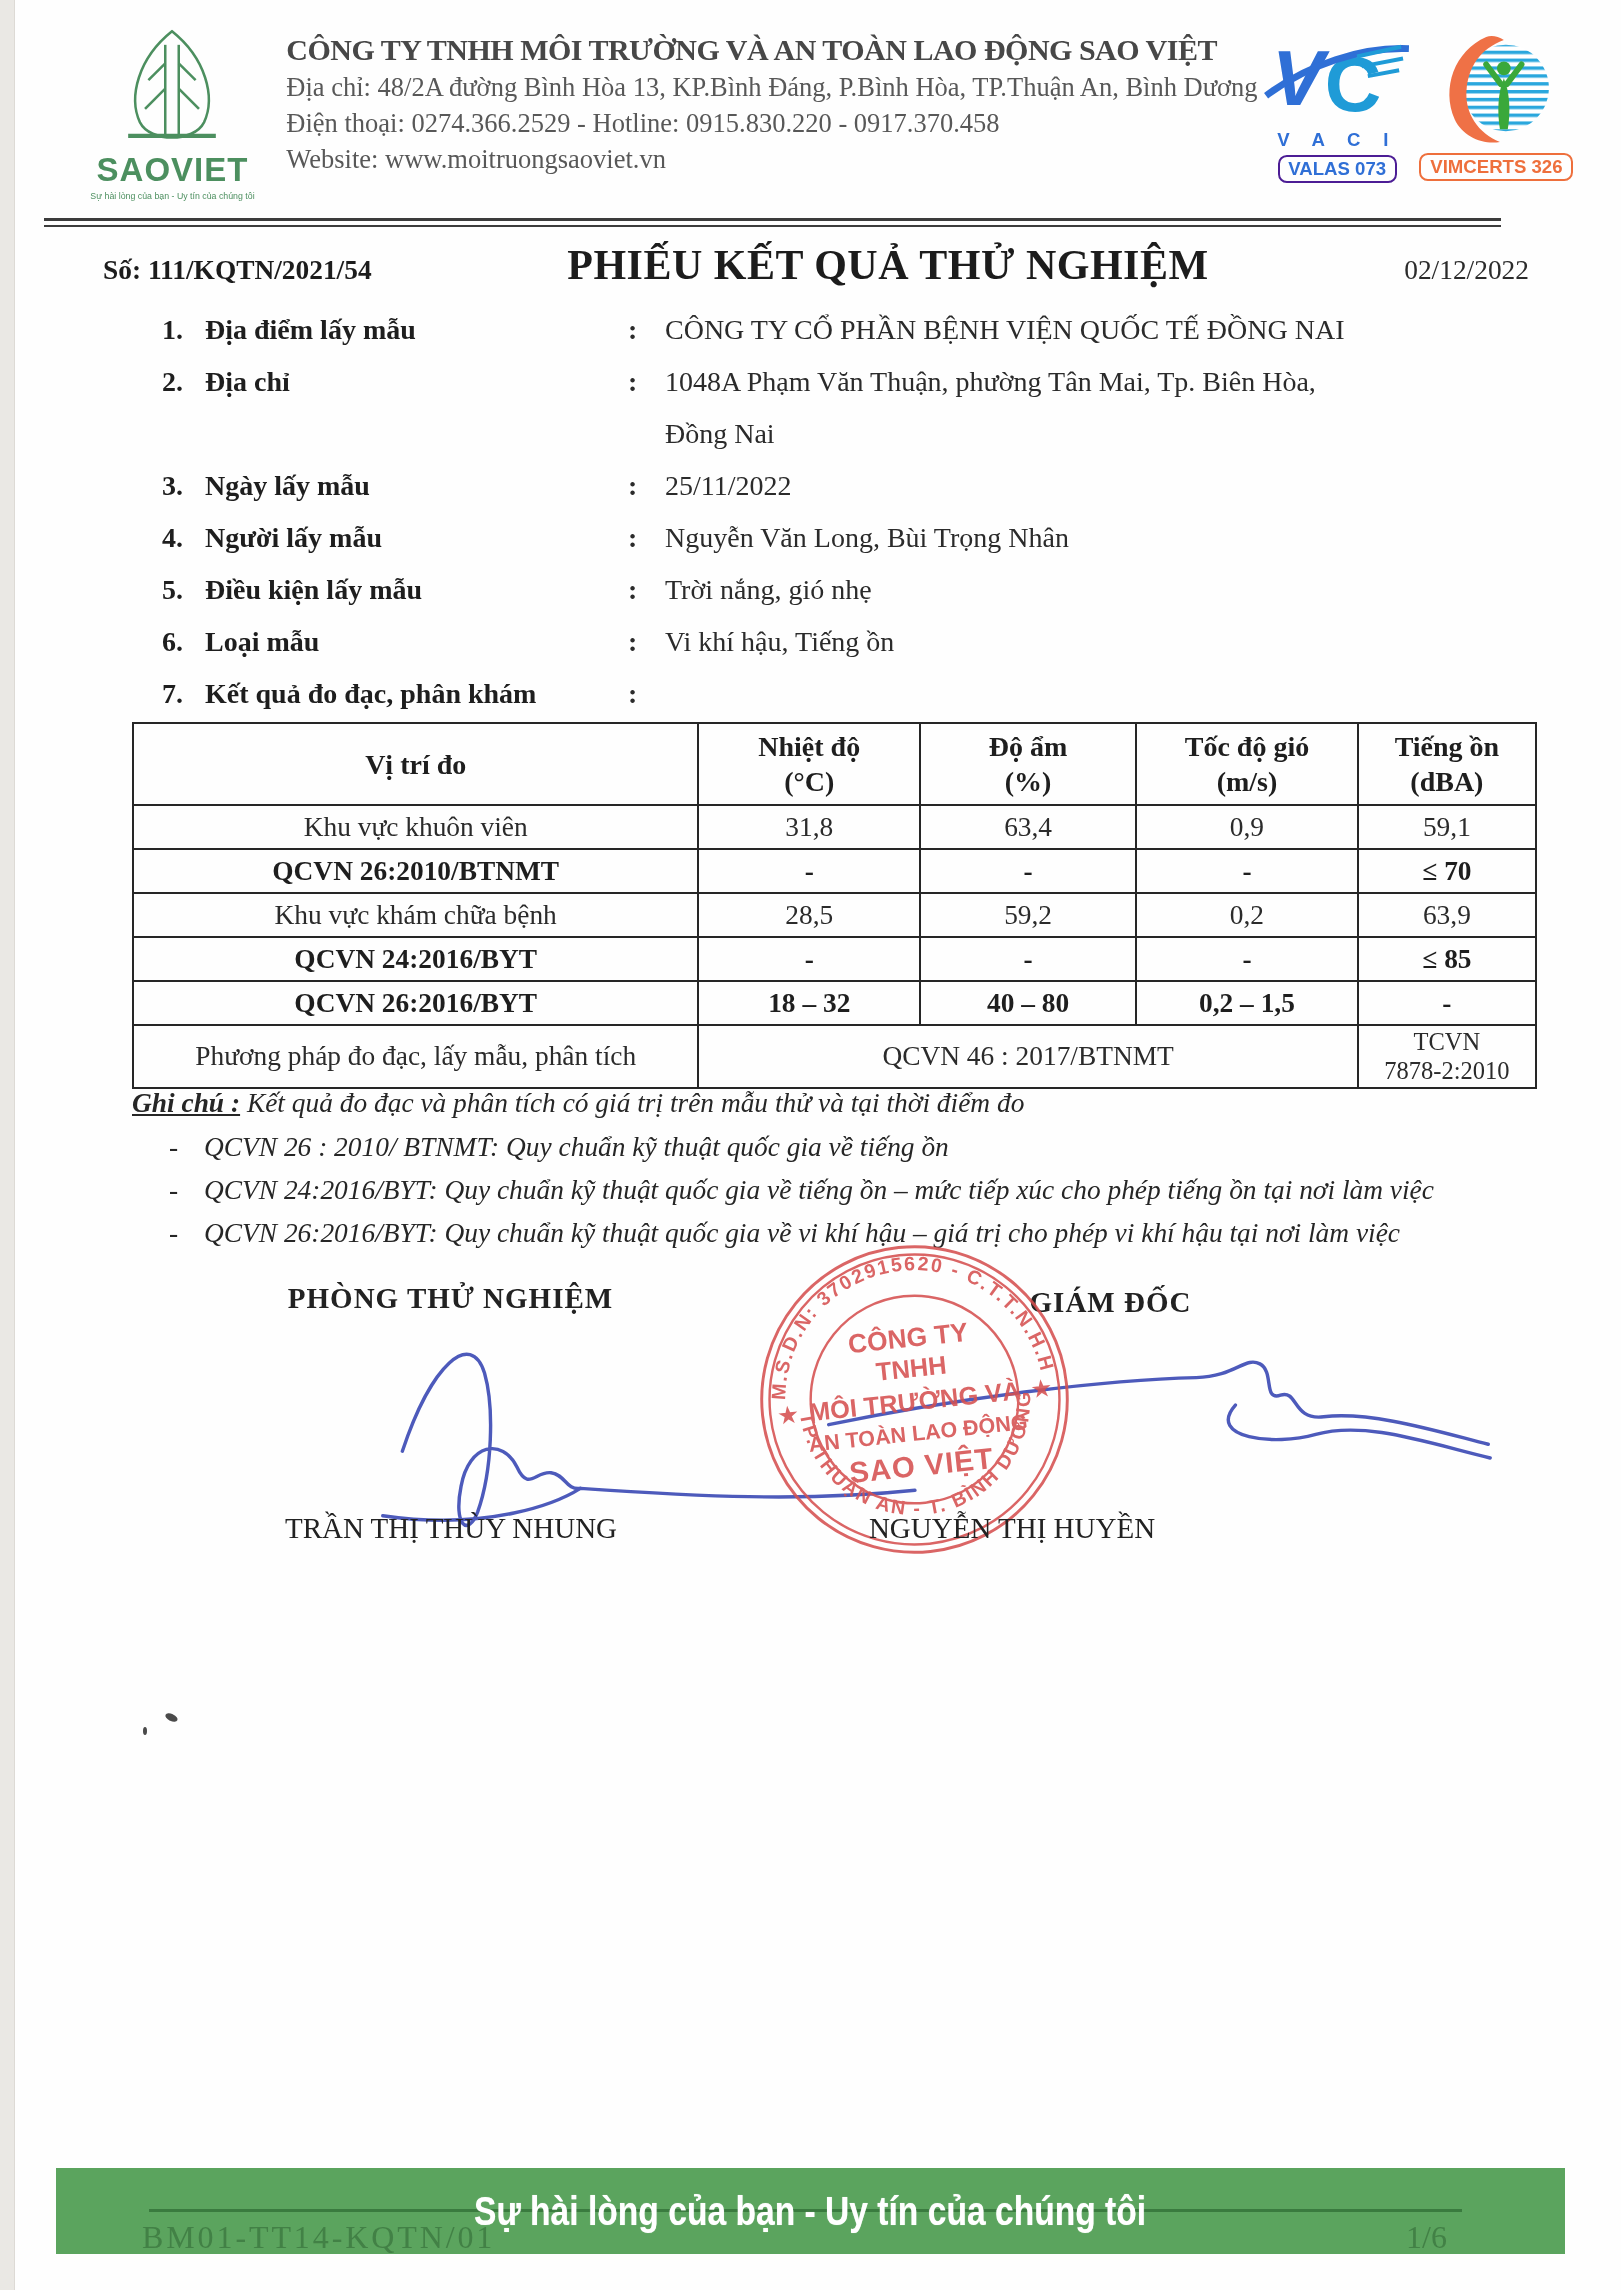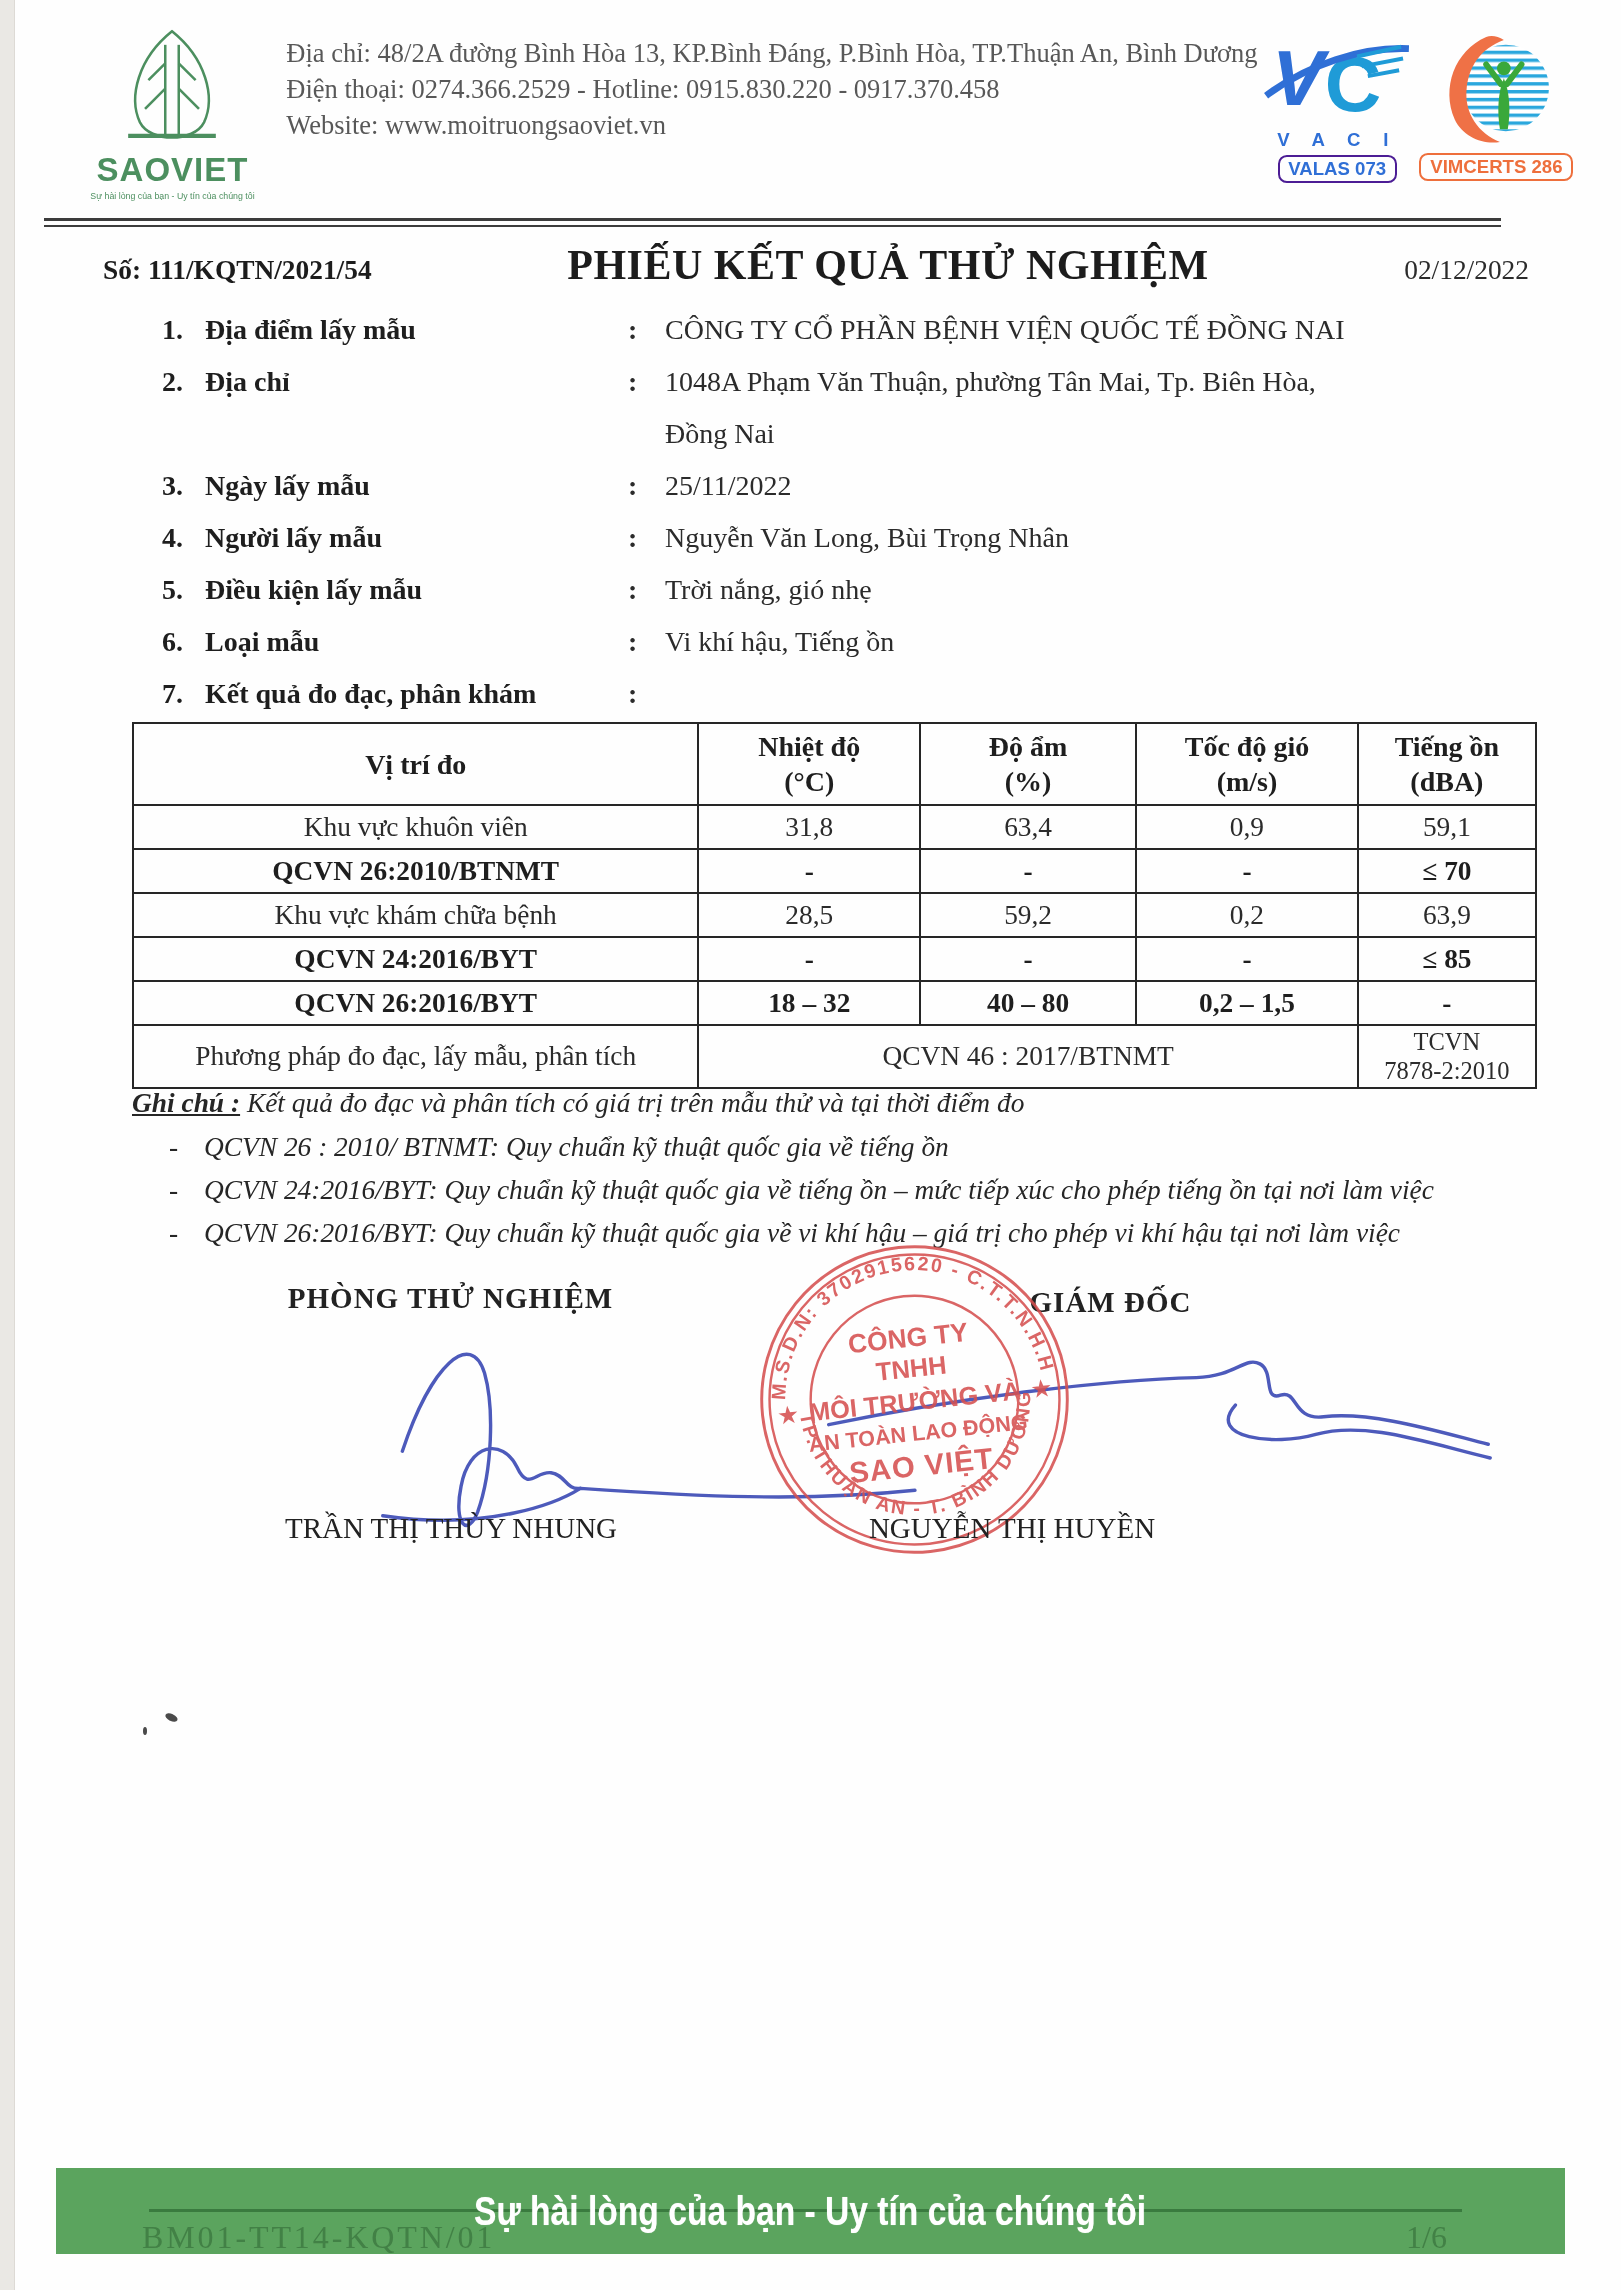--- a/index.html
+++ b/index.html
@@ -104,20 +104,21 @@
             <path d="M78,74 L102,98"></path>
             <path d="M18,130 L122,130" stroke-width="5"></path>
           </g>
         </svg>
       </span>
       <div class="logo-wordmark">SAOVIET</div>
       <div class="logo-tagline">Sự hài lòng của bạn - Uy tín của chúng tôi</div>
     </div>
 
     <div class="company-block">
+      <div class="company-name">CÔNG TY TNHH MÔI TRƯỜNG VÀ AN TOÀN LAO ĐỘNG SAO VIỆT</div>
       <div class="company-line">Địa chỉ: 48/2A đường Bình Hòa 13, KP.Bình Đáng, P.Bình Hòa, TP.Thuận An, Bình Dương</div>
       <div class="company-line">Điện thoại: 0274.366.2529 - Hotline: 0915.830.220 - 0917.370.458</div>
       <div class="company-line">Website: www.moitruongsaoviet.vn</div>
     </div>
 
     <div class="cert-block">
       <span>
         <svg width="147" height="90" viewBox="0 0 150 92">
           <g font-family="Liberation Sans, sans-serif" font-weight="bold">
             <text x="8" y="72" font-size="80" font-style="italic" fill="#2f6fd6">V</text>
@@ -142,21 +143,21 @@
           </defs>
           <circle cx="66" cy="54" r="44" fill="url(#bluestripes)"></circle>
           <path d="M46,2 C14,16 0,54 14,86 C22,103 42,112 60,109 C38,100 24,80 26,56 C28,32 40,14 64,5 C58,1 51,0 46,2 Z" fill="#ef7146"></path>
           <g fill="#3aa83a" stroke="#3aa83a">
             <circle cx="64" cy="34" r="7" stroke="none"></circle>
             <path d="M64,44 C58,58 57,78 60,96 L68,96 C71,78 70,58 64,44 Z" stroke="none"></path>
             <path d="M61,50 L46,30 M67,50 L82,30" stroke-width="6" stroke-linecap="round" fill="none"></path>
           </g>
         </svg>
       </span>
-      <div class="cert-badge orange">VIMCERTS 286</div>
+      <div class="cert-badge orange">VIMCERTS 326</div>
     </div>
   </div>
 
   <div class="sep"></div>
 
   <div class="title-row">
     <span class="doc-number">Số: 111/KQTN/2021/54</span>
     <span class="doc-title">PHIẾU KẾT QUẢ THỬ NGHIỆM</span>
     <span class="doc-date">02/12/2022</span>
   </div>

